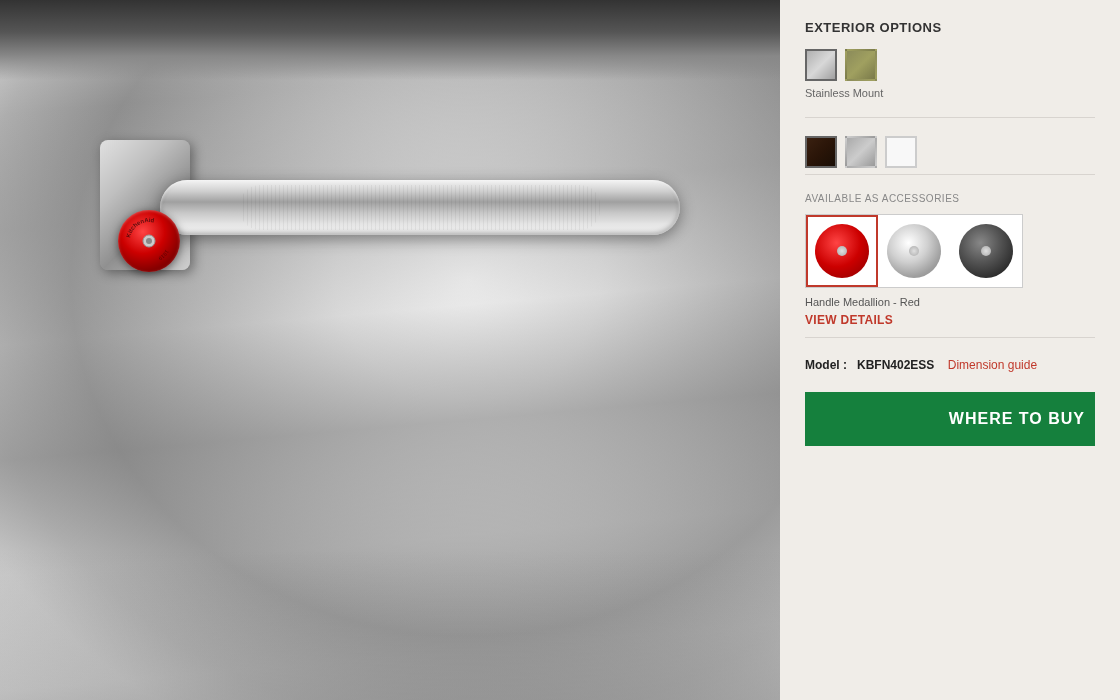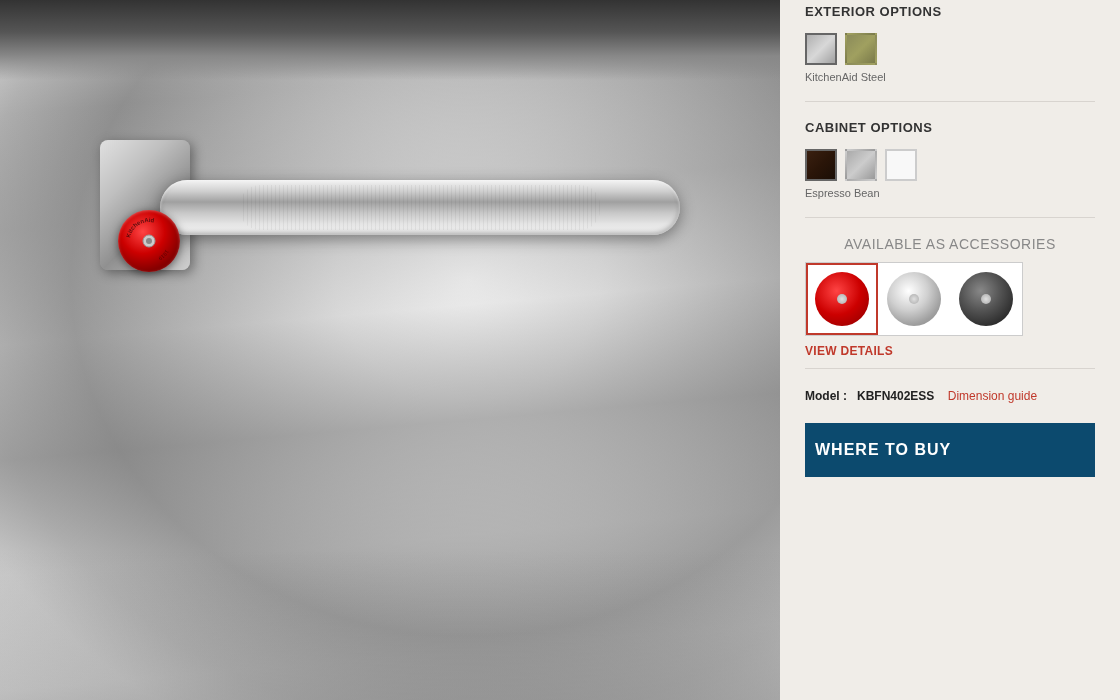--- a/index.html
+++ b/index.html
@@ -156,21 +156,21 @@
     .medallion-text svg {
       width: 58px;
       height: 58px;
     }
 
     
     .options-panel {
       width: 340px;
       height: 700px;
       background: #f0ede8;
-      padding: 4px 25px;
+      padding: 20px 25px;
       overflow-y: auto;
       flex-shrink: 0;
     }
 
     .section-title {
       font-size: 13px;
       font-weight: 800;
       color: #333;
       letter-spacing: 0.5px;
       margin-bottom: 14px;
@@ -214,23 +214,23 @@
       gap: 8px;
       margin-bottom: 6px;
     }
 
     
     .medallion-section {
       margin-top: 4px;
     }
 
     .medallion-subtitle {
-      font-size: 14px;
+      font-size: 10px;
       color: #888;
-      text-align: center;
+      text-align: left;
       letter-spacing: 0.5px;
       margin-bottom: 10px;
       text-transform: uppercase;
     }
 
     .medallion-options {
       display: flex;
       gap: 0;
       border: 1px solid #ccc;
       background: #fff;
@@ -334,26 +334,26 @@
     .product-desc {
       font-size: 12px;
       color: #444;
       line-height: 1.5;
     }
 
     .where-to-buy-btn {
       display: block;
       width: 100%;
       padding: 18px 10px;
-      background: #0c4a6e;
+      background: #15803d;
       color: #fff;
       font-size: 16px;
       font-weight: 800;
       letter-spacing: 1px;
-      text-align: left;
+      text-align: right;
       border: none;
       cursor: pointer;
       text-transform: uppercase;
       margin-top: 10px;
     }
 
     
     .swatch-stainless {
       background: linear-gradient(135deg, #b0b0b0 0%, #d8d8d8 50%, #a0a0a0 100%);
     }
@@ -413,31 +413,29 @@
   </div>
 </div>
 
 <div class="options-panel">
 
   <div class="section-title">EXTERIOR OPTIONS</div>
   <div class="swatches">
     <div class="swatch swatch-stainless selected" title="Stainless Steel"></div>
     <div class="swatch swatch-olive" title="Olive"></div>
   </div>
-  <div class="swatch-label">KitchenAid Steel</div>
+  <div class="swatch-label">Stainless Mount</div>
 
   <div class="divider"></div>
 
-  <div class="section-title">CABINET OPTIONS</div>
   <div class="cabinet-swatches">
     <div class="swatch swatch-espresso selected" title="Espresso Bean"></div>
     <div class="swatch swatch-gray" title="Gray"></div>
     <div class="swatch swatch-white" title="White"></div>
   </div>
-  <div class="swatch-label">Espresso Bean</div>
 
   <div class="divider"></div>
 
   <div class="medallion-section">
     <div class="medallion-subtitle">AVAILABLE AS ACCESSORIES</div>
 
     <div class="medallion-options">
       <div class="medallion-option selected">
         <div class="medallion-circle-red">
           <div class="medallion-dot"></div>
@@ -448,20 +446,21 @@
           <div class="medallion-dot"></div>
         </div>
       </div>
       <div class="medallion-option">
         <div class="medallion-circle-dark">
           <div class="medallion-dot"></div>
         </div>
       </div>
     </div>
 
+    <div class="medallion-name">Handle Medallion - Red</div>
     <a class="view-details-link">VIEW DETAILS</a>
   </div>
 
   <div class="divider"></div>
 
   <div class="model-section">
     <div class="model-line">
       <span class="model-number">Model :</span>
       &nbsp;
       <span class="model-number">KBFN402ESS</span>

